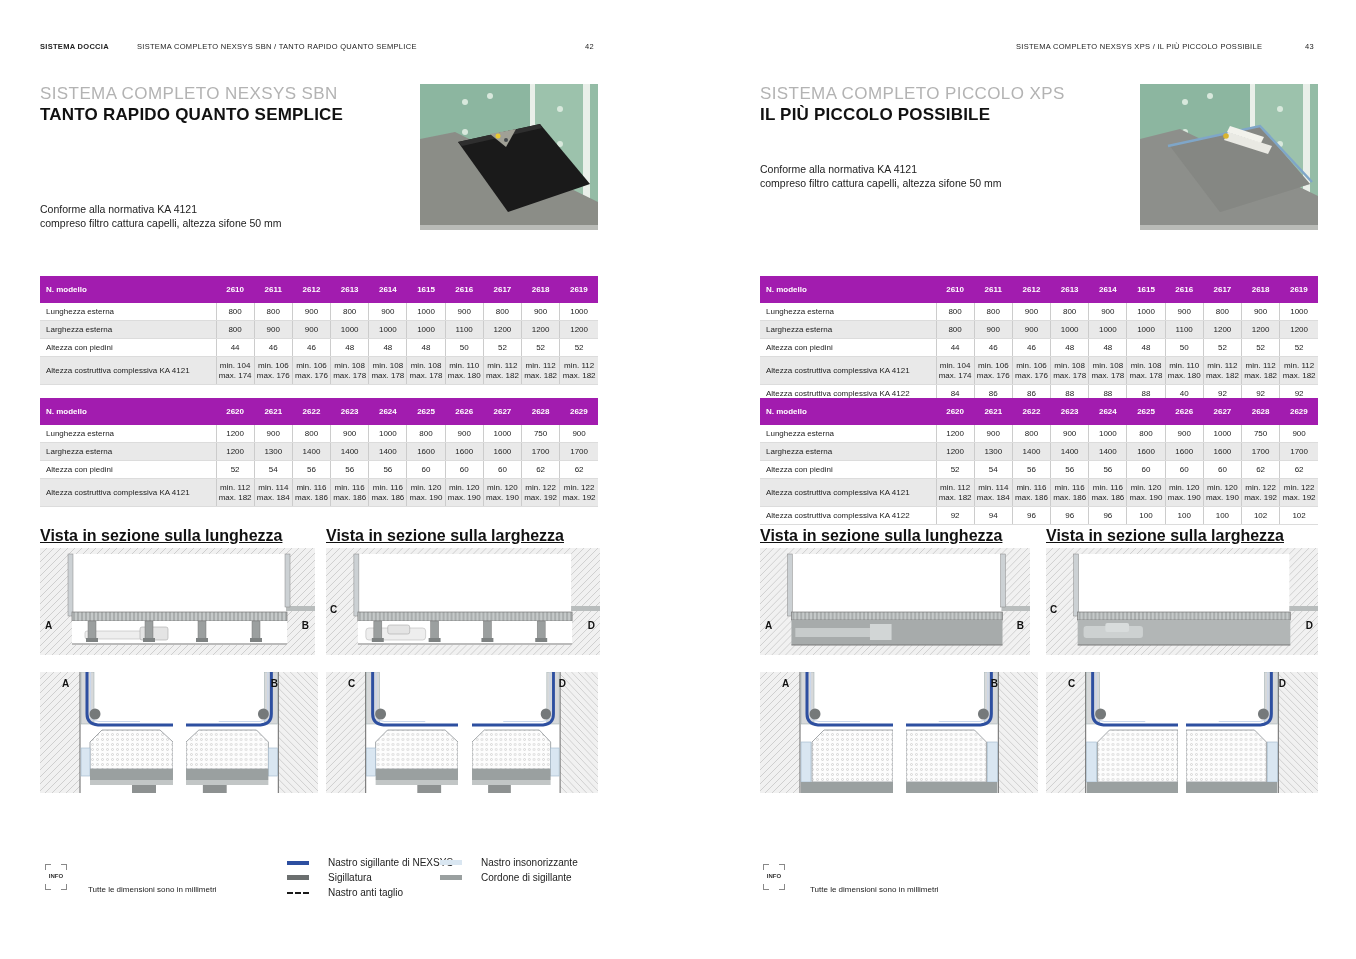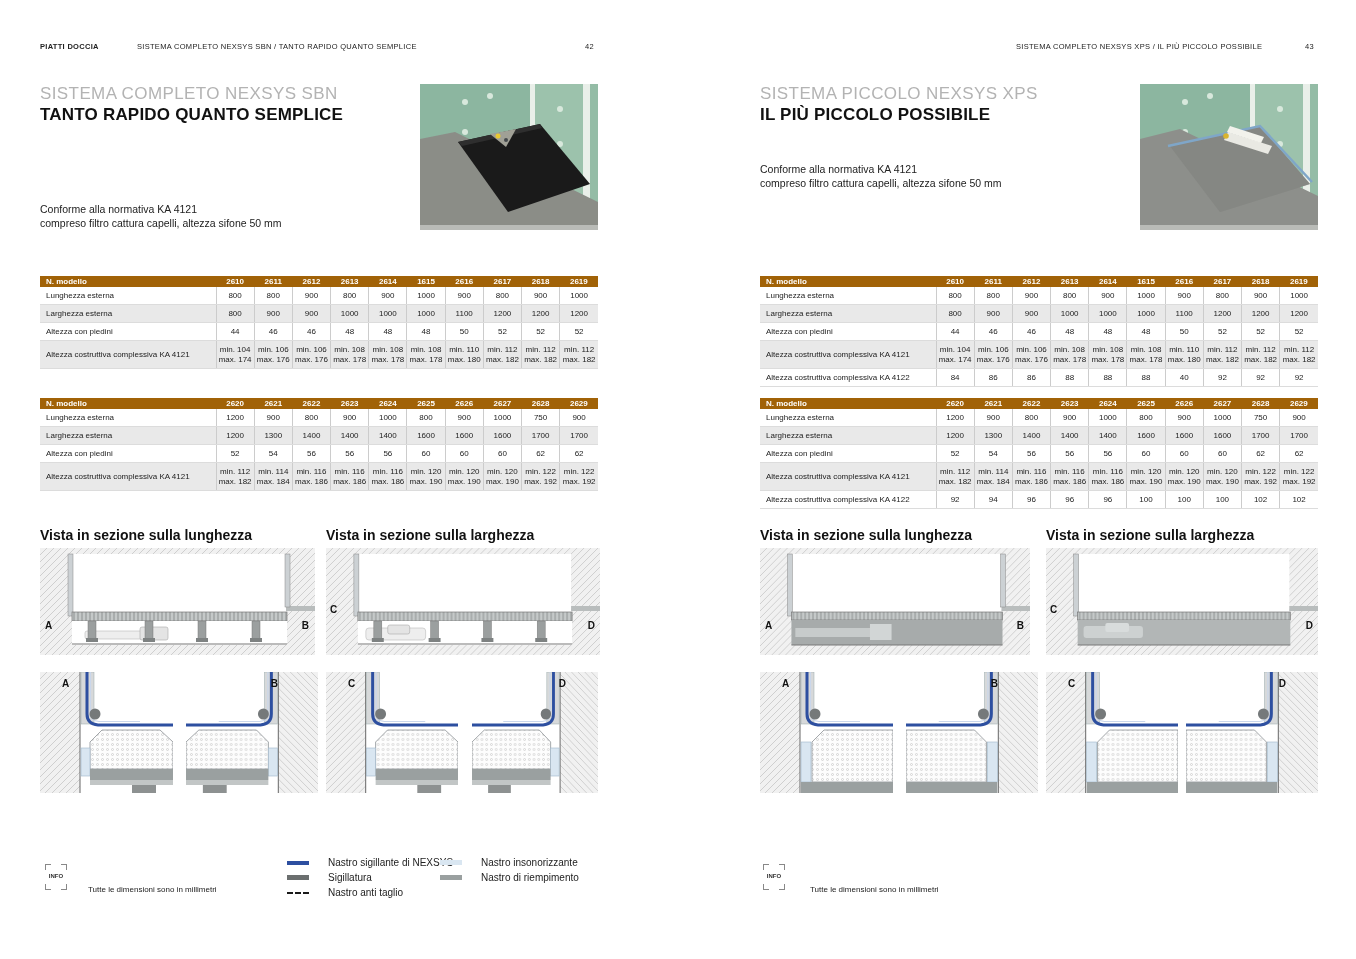--- a/index.html
+++ b/index.html
@@ -10,29 +10,29 @@
   .runhead{font-size:7.5px;letter-spacing:.3px;color:#222;white-space:nowrap;}
   .runhead.bold{font-weight:bold;}
   
   .kicker{font-size:17px;letter-spacing:.4px;color:#b3b3b3;white-space:nowrap;}
   .ptitle{font-size:17px;font-weight:bold;letter-spacing:.2px;color:#111;white-space:nowrap;}
   .intro{font-size:10.5px;line-height:14px;color:#222;}
   
   .tablewrap{width:558px;}
   table.spec-table{width:100%;border-collapse:collapse;table-layout:fixed;font-size:8px;color:#222;}
   table.spec-table col.c-lbl{width:176px;}
-  table.spec-table thead th{background:#a16207;color:#fff;font-weight:bold;text-align:center;
-       padding:1px 1px;font-size:8px;}
+  table.spec-table thead th{background:#a21caf;color:#fff;font-weight:bold;text-align:center;
+       padding:9px 1px;font-size:8px;}
   table.spec-table thead th.lbl{text-align:left;padding-left:6px;}
   table.spec-table tbody td{text-align:center;padding:3.5px 1px;border-left:1px solid #ccc;
        border-bottom:1px solid #dcdcdc;white-space:pre-line;line-height:10px;}
   table.spec-table tbody td.lbl{text-align:left;border-left:none;padding-left:6px;}
   table.spec-table tbody tr:nth-child(even){background:#e9e9e9;}
   
-  .vista{font-size:14px;font-weight:bold;color:#111;white-space:nowrap;}
+  .vista{font-size:16px;font-weight:bold;color:#111;white-space:nowrap;text-decoration:underline;}
   .draw{position:absolute;}
   .draw svg{display:block;width:100%;height:100%;}
   .mirror svg{transform:scaleX(-1);}
   .dletter{position:absolute;font-size:10px;font-weight:bold;color:#111;}
   
   .legend-item{display:flex;align-items:center;height:15px;}
   .legend-item .lbl{font-size:10px;color:#222;margin-left:19px;white-space:nowrap;}
   .swatch{display:inline-block;width:22px;}
   .sw-blue{height:4px;background:#2d4fa0;}
   .sw-darkgray{height:5px;background:#6b6f6f;}
@@ -65,21 +65,21 @@
     </pattern>
     <pattern id="ticks" patternUnits="userSpaceOnUse" width="4" height="10">
       <rect width="4" height="10" fill="#c5c9c9"></rect>
       <line x1="2" y1="0" x2="2" y2="10" stroke="#8e9292" stroke-width="1"></line>
     </pattern>
   </defs>
 </svg>
 
 <div id="sheet">
 
-  <div class="abs runhead bold" style="left:40px;top:42px">PIATTI DOCCIA</div>
+  <div class="abs runhead bold" style="left:40px;top:42px">SISTEMA DOCCIA</div>
   <div class="abs runhead" style="left:137px;top:42px">SISTEMA COMPLETO NEXSYS SBN / TANTO RAPIDO QUANTO SEMPLICE</div>
   <div class="abs runhead" style="left:585px;top:42px">42</div>
   <div class="abs runhead" style="left:1016px;top:42px">SISTEMA COMPLETO NEXSYS XPS / IL PIÙ PICCOLO POSSIBILE</div>
   <div class="abs runhead" style="left:1305px;top:42px">43</div>
 
   <div class="abs ptitle" style="left:40px;top:105px">TANTO RAPIDO QUANTO SEMPLICE</div>
   <div class="abs kicker" style="left:40px;top:84px">SISTEMA COMPLETO NEXSYS SBN</div>
 
   <div class="abs draw" style="left:420px;top:84px;width:178px;height:146px">
     <svg viewBox="0 0 178 146" preserveAspectRatio="none">
@@ -445,34 +445,34 @@
       <span class="lbl">Nastro anti taglio</span>
     </div>
   </div>
   <div class="abs" style="left:440px;top:855px">
     <div class="legend-item">
       <span class="swatch sw-lightblue"></span>
       <span class="lbl">Nastro insonorizzante</span>
     </div>
     <div class="legend-item">
       <span class="swatch sw-gray"></span>
-      <span class="lbl">Nastro di riempimento</span>
+      <span class="lbl">Cordone di sigillante</span>
     </div>
   </div>
 
   <div class="info-box" style="left:45px;top:864px">
     <span class="c tl"></span>
       <span class="c tr"></span>
       <span class="c bl"></span>
       <span class="c br"></span>
     <span class="txt">INFO</span>
   </div>
   <div class="abs note" style="left:88px;top:885px">Tutte le dimensioni sono in millimetri</div>
 
-  <div class="abs kicker" style="left:760px;top:84px">SISTEMA PICCOLO NEXSYS XPS</div>
+  <div class="abs kicker" style="left:760px;top:84px">SISTEMA COMPLETO PICCOLO XPS</div>
   <div class="abs ptitle" style="left:760px;top:105px">IL PIÙ PICCOLO POSSIBILE</div>
 
   <div class="abs draw" style="left:1140px;top:84px;width:178px;height:146px">
     <svg viewBox="0 0 178 146" preserveAspectRatio="none">
       <rect width="178" height="146" fill="#8cb6a0"></rect>
       <rect x="110" y="0" width="5" height="146" fill="#e9efe9"></rect>
       <rect x="115" y="0" width="48" height="146" fill="#9cc2ac"></rect>
       <rect x="163" y="0" width="7" height="146" fill="#e9efe9"></rect>
       <rect x="170" y="0" width="8" height="146" fill="#94bca6"></rect>
       <circle cx="45" cy="18" r="3" fill="#d8e8dc"></circle>

